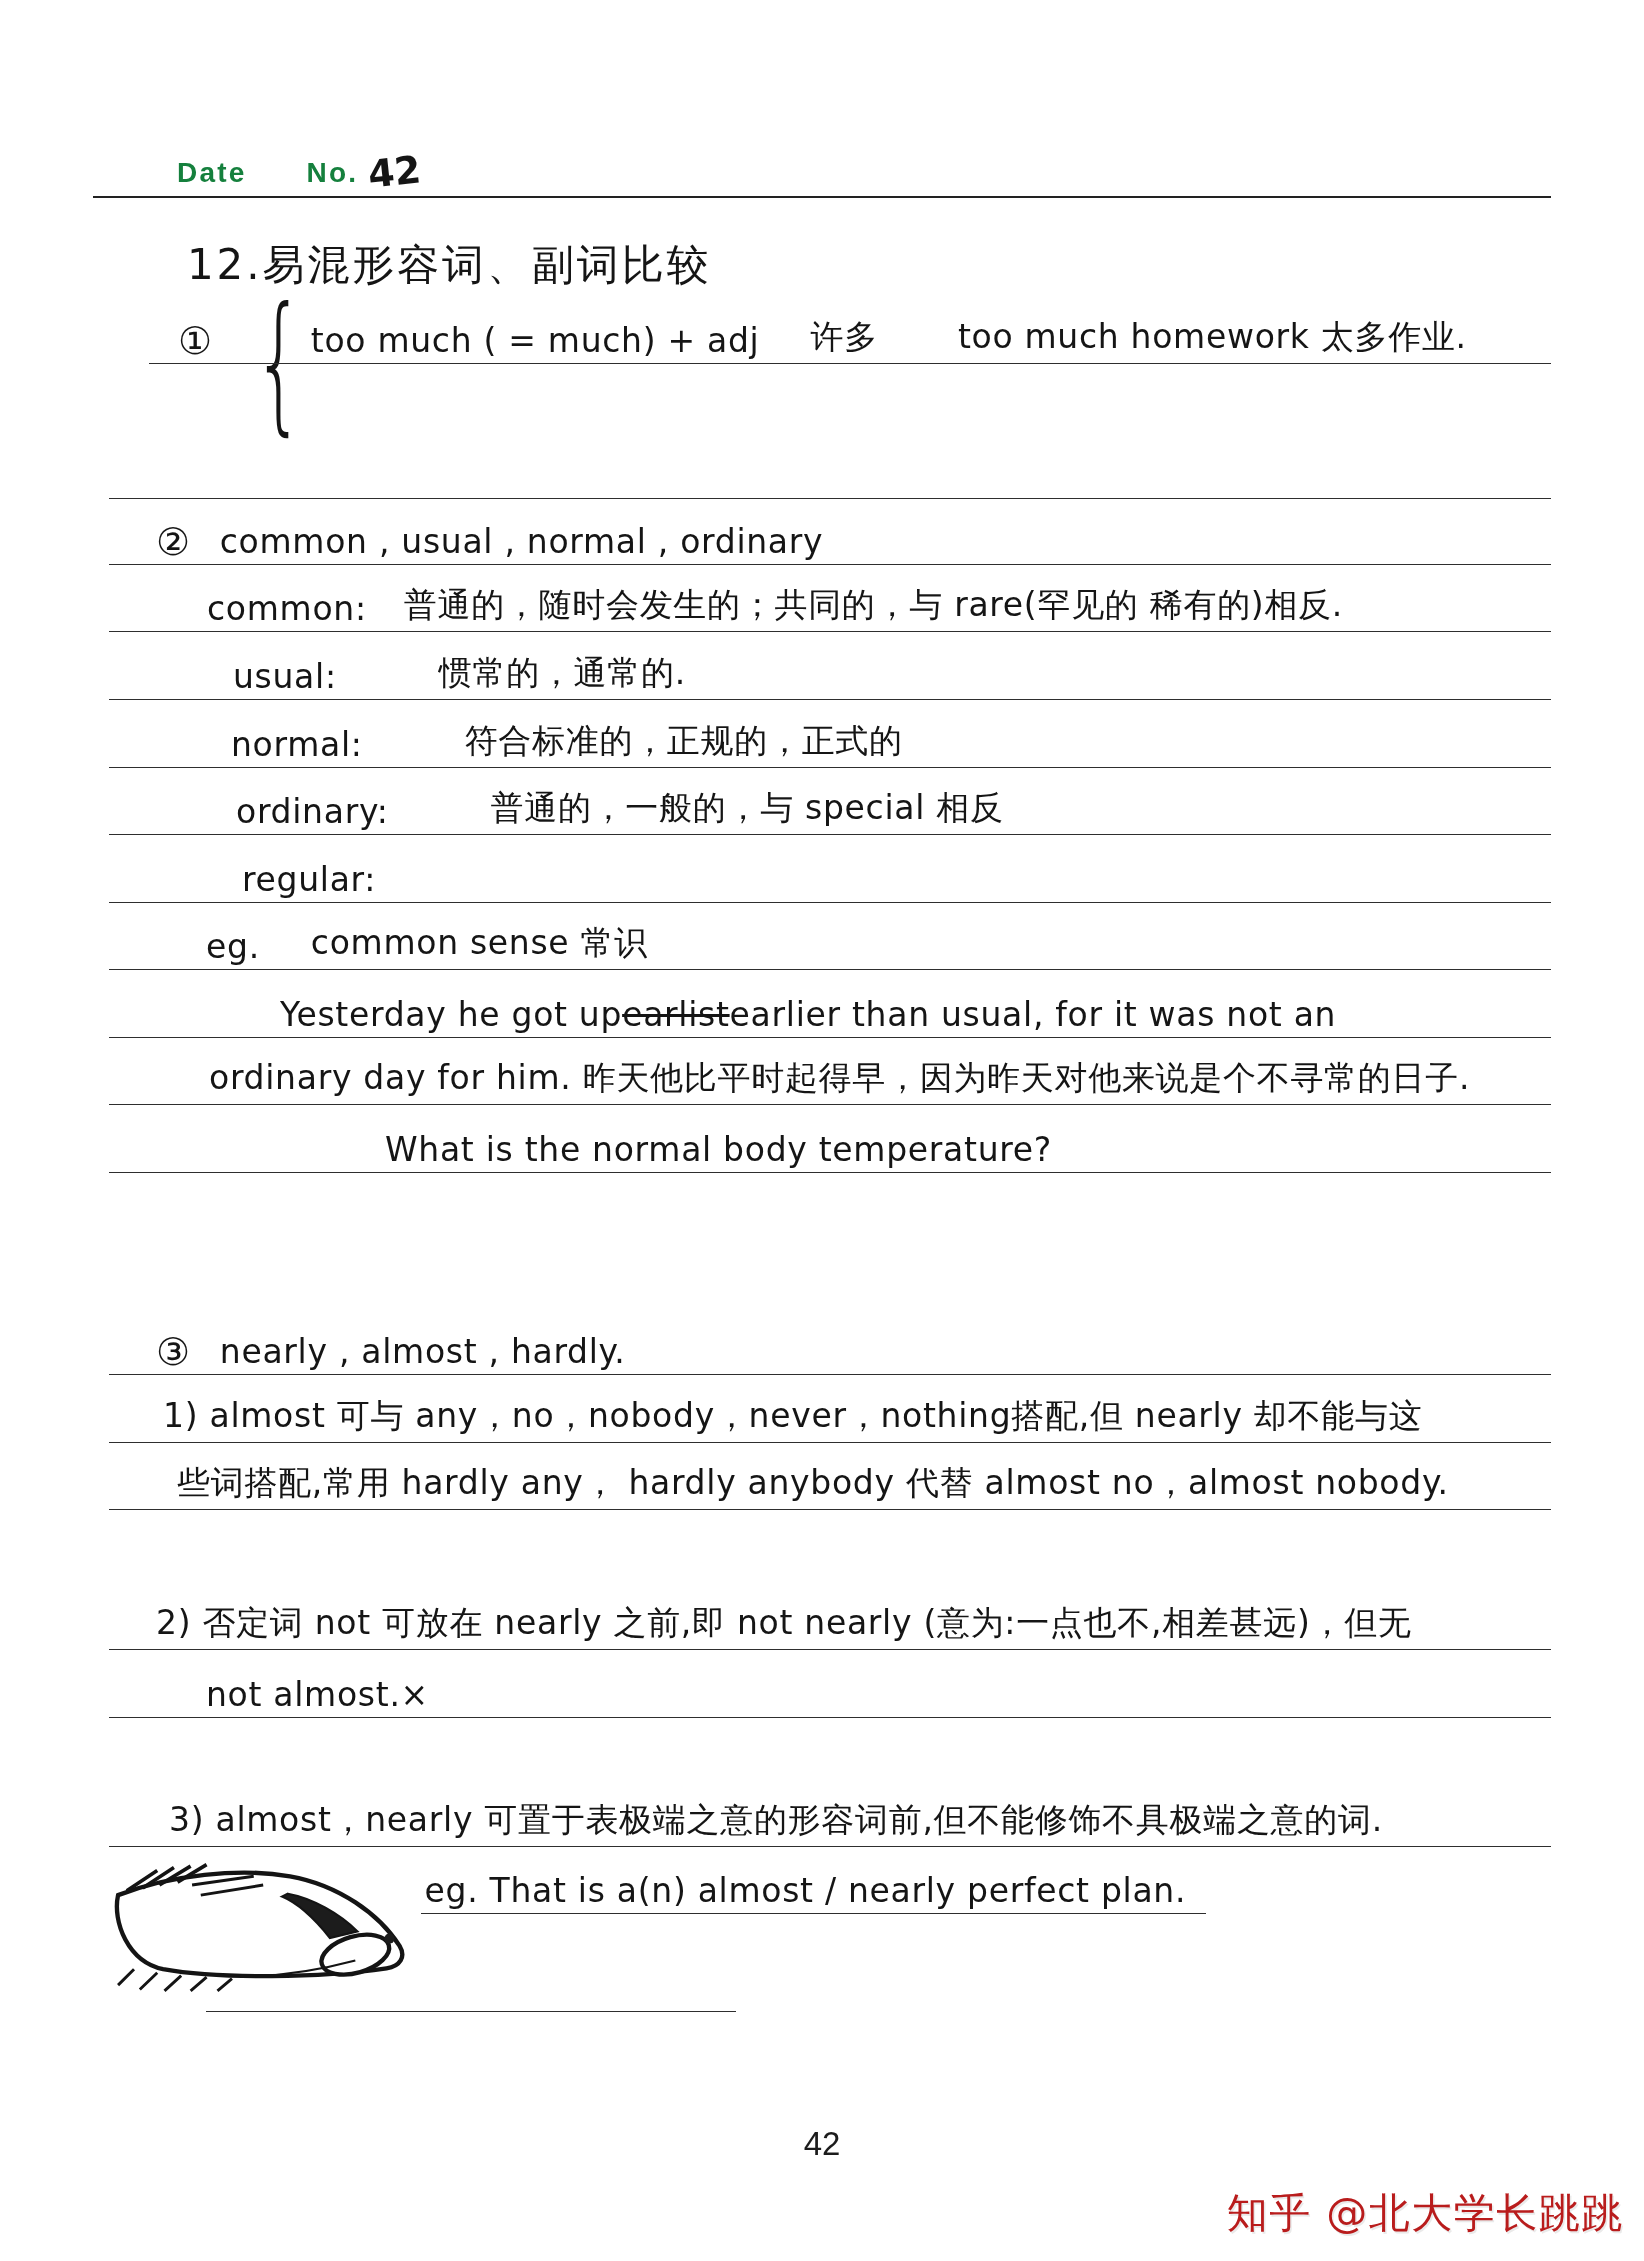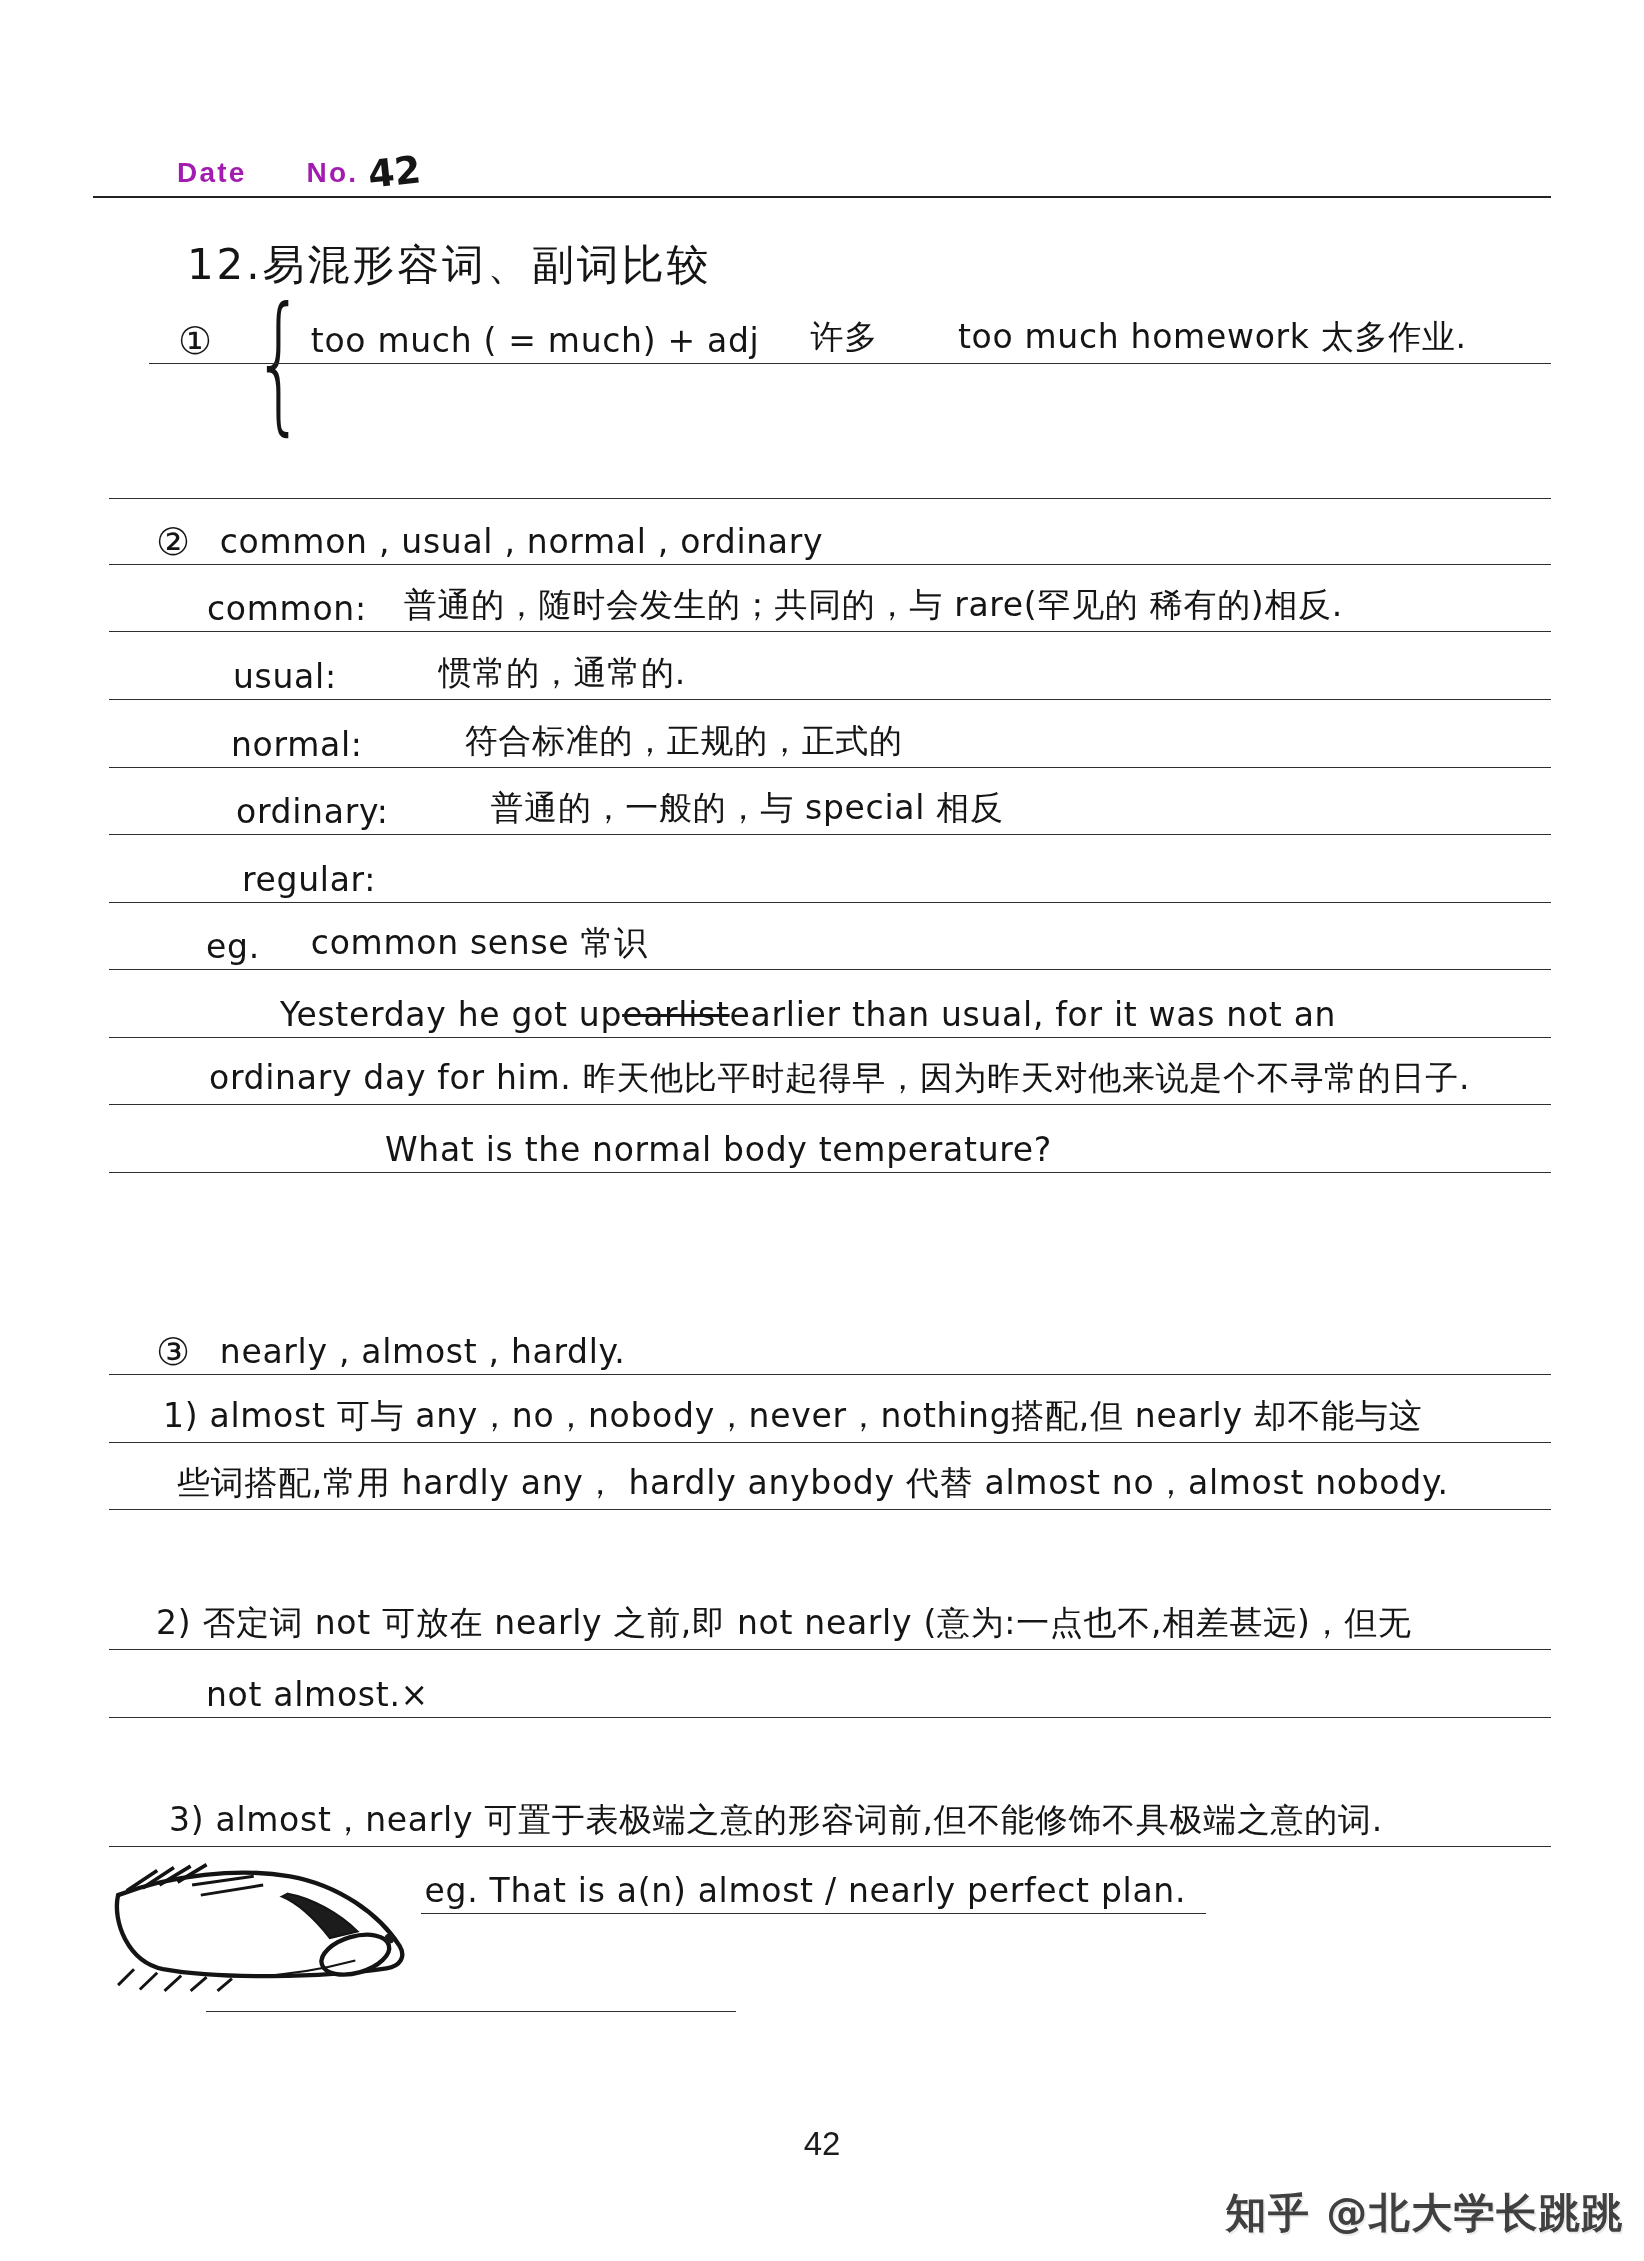--- a/index.html
+++ b/index.html
@@ -28,21 +28,21 @@
   .marker{font-size:38px;line-height:1;}
   .hw{color:#151515;}
   .struck{text-decoration:line-through;text-decoration-thickness:2.9px;}
   .header-row{
     position:absolute;
     height:70px;border-bottom:2.2px solid #222;
     box-sizing:border-box;
     display:flex;align-items:flex-end;padding-bottom:7.3px;
     font-family:"Liberation Sans",sans-serif;
   }
-  .printed-label{font-weight:700;font-size:28px;letter-spacing:2.2px;color:#a21caf;}
+  .printed-label{font-weight:700;font-size:28px;letter-spacing:2.2px;color:#15803d;}
   .no-value{
     font-family:"DejaVu Sans",sans-serif;
     font-size:38px;font-weight:600;
     display:inline-block;transform:rotate(-6deg);
     margin-left:10.2px;line-height:.9;
   }
   .page-title{
     position:absolute;
     font-size:42px;font-weight:400;letter-spacing:2.9px;
   }
@@ -58,21 +58,21 @@
   .gap-e{margin-left:65px;}
   .gap-def{margin-left:102px;}
   .gap-head{margin-left:29px;}
   .page-number{
     position:absolute;top:2125px;left:0;width:100%;
     text-align:center;font-family:"Liberation Sans",sans-serif;
     font-size:33px;color:#1c1c1c;
   }
   .watermark{
     position:absolute;top:2186px;right:20.3px;
-    font-size:41px;color:#404040;letter-spacing:1.5px;font-weight:700;
+    font-size:41px;color:#b91c1c;letter-spacing:1.5px;font-weight:400;
     text-shadow:1.5px 1.5px 0 #eaeaea;
   }
   .train{position:absolute;left:105px;top:1851px;width:312px;height:142px;}
 </style>
 </head>
 <body>
 
 <div class="page">
 
   <div class="header-row" style="left:93px;top:128px;width:1458px;">

